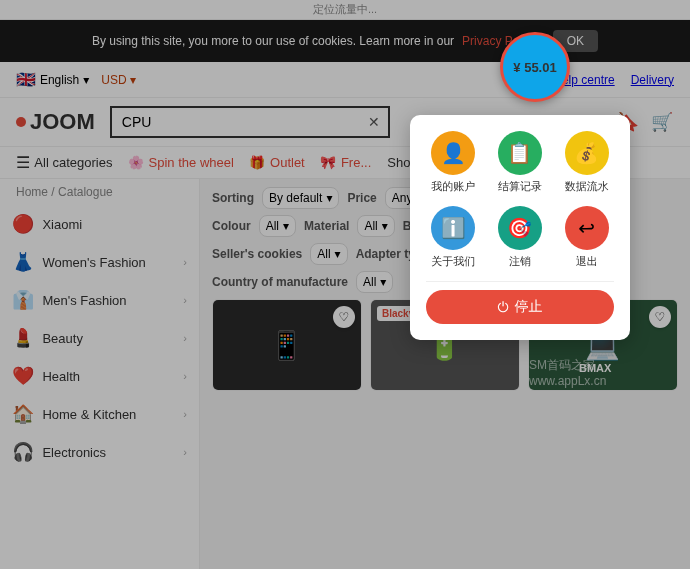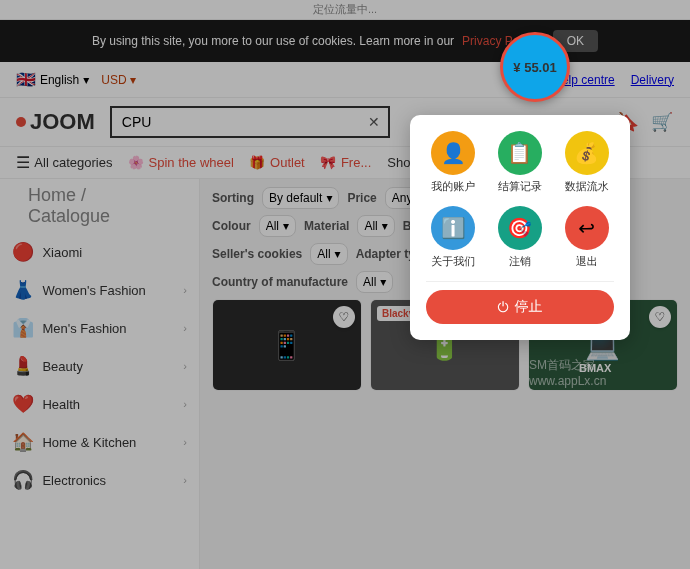--- a/index.html
+++ b/index.html
@@ -176,22 +176,22 @@
       align-items: center;
       gap: 4px;
     }
     .spin-wheel { color: #e74c3c; }
     .outlet { color: #e74c3c; }
     .free { color: #e74c3c; }
     .hamburger { font-size: 16px; }
 
     
     .breadcrumb {
-      padding: 6px 28px;
-      font-size: 18px;
+      padding: 6px 16px;
+      font-size: 12px;
       color: #888;
     }
     .breadcrumb a { color: #888; text-decoration: none; }
 
     
     .main-content {
       display: flex;
       height: calc(569px - 155px);
       overflow: hidden;
     }

